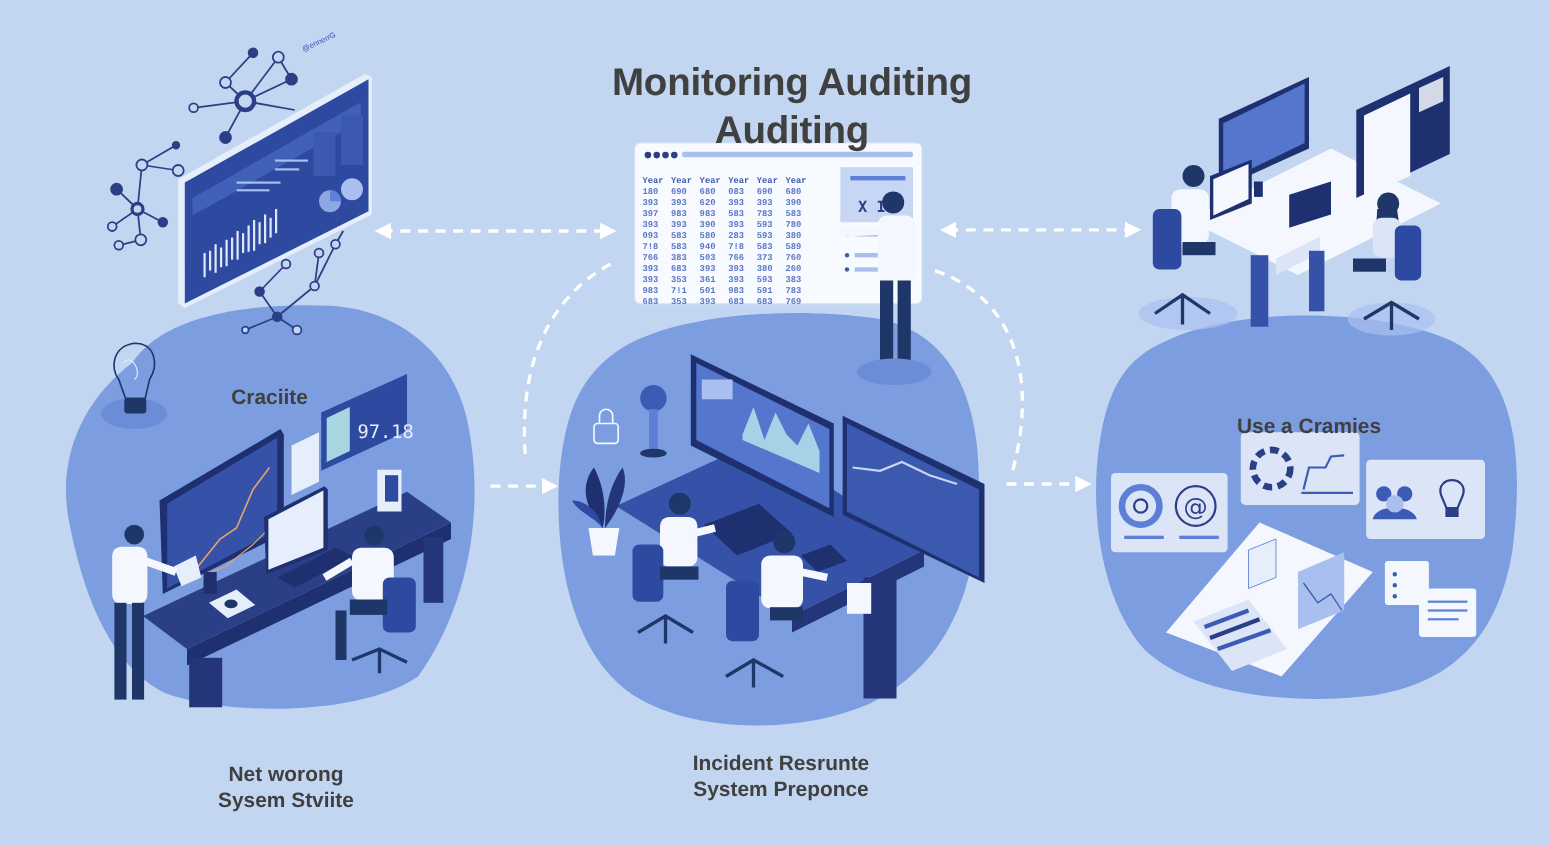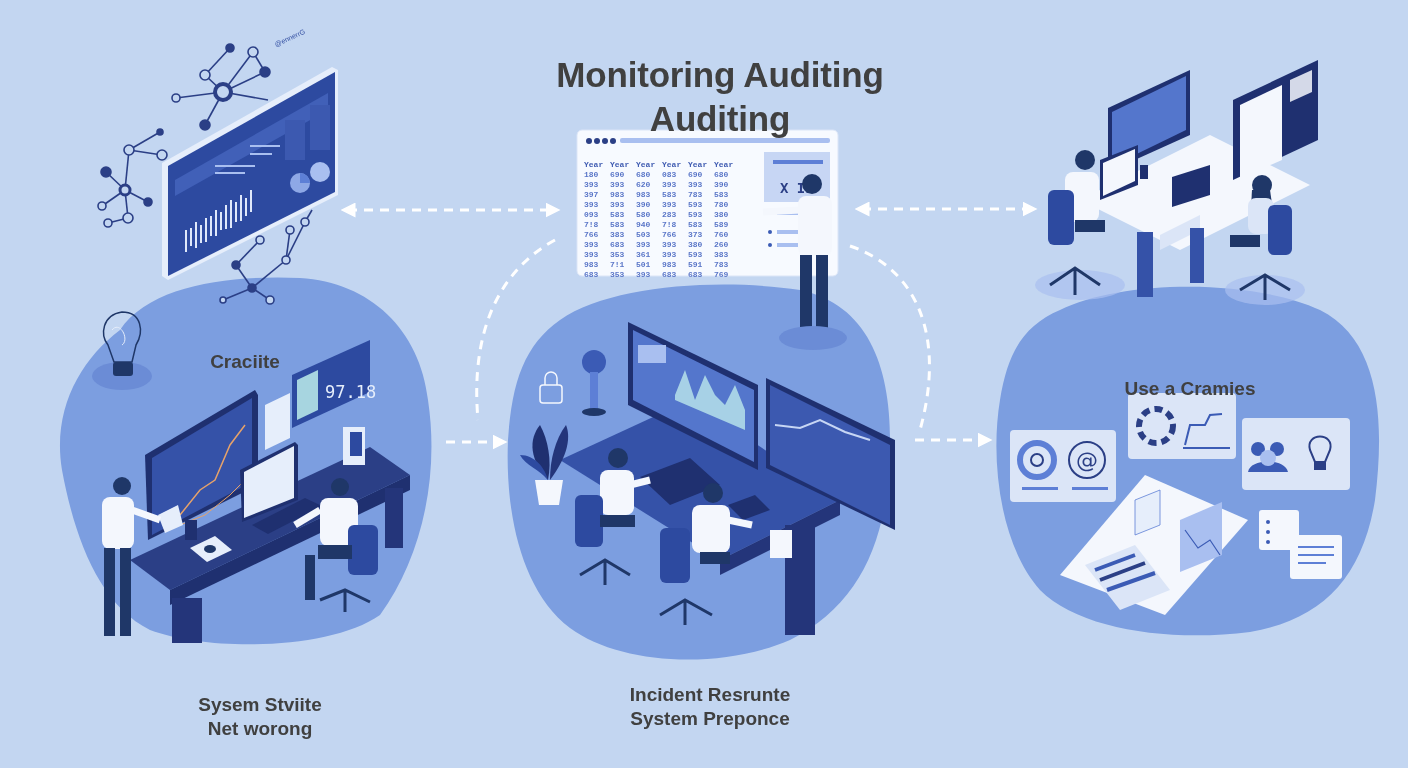--- a/index.html
+++ b/index.html
@@ -408,21 +408,21 @@
     <span>393</span>
     <span>683</span>
     <span>683</span>
     <span>769</span>
   </div>
 
 <div class="txt blob-label" style="left:180px;top:331px;width:130px;">Craciite</div>
 <div class="txt blob-label" style="left:1090px;top:358px;width:200px;">Use a Cramies</div>
 
 <div class="txt cap" style="left:150px;top:674px;width:220px;">
+  <div>Net worong</div>
   <div>Sysem Stviite</div>
-  <div>Net worong</div>
 </div>
 <div class="txt cap" style="left:590px;top:664px;width:240px;">
   <div>Incident  Resrunte</div>
   <div>System Preponce</div>
 </div>
 <div class="txt cap" style="left:1040px;top:674px;width:290px;">
 </div>
 
 </body></html>

